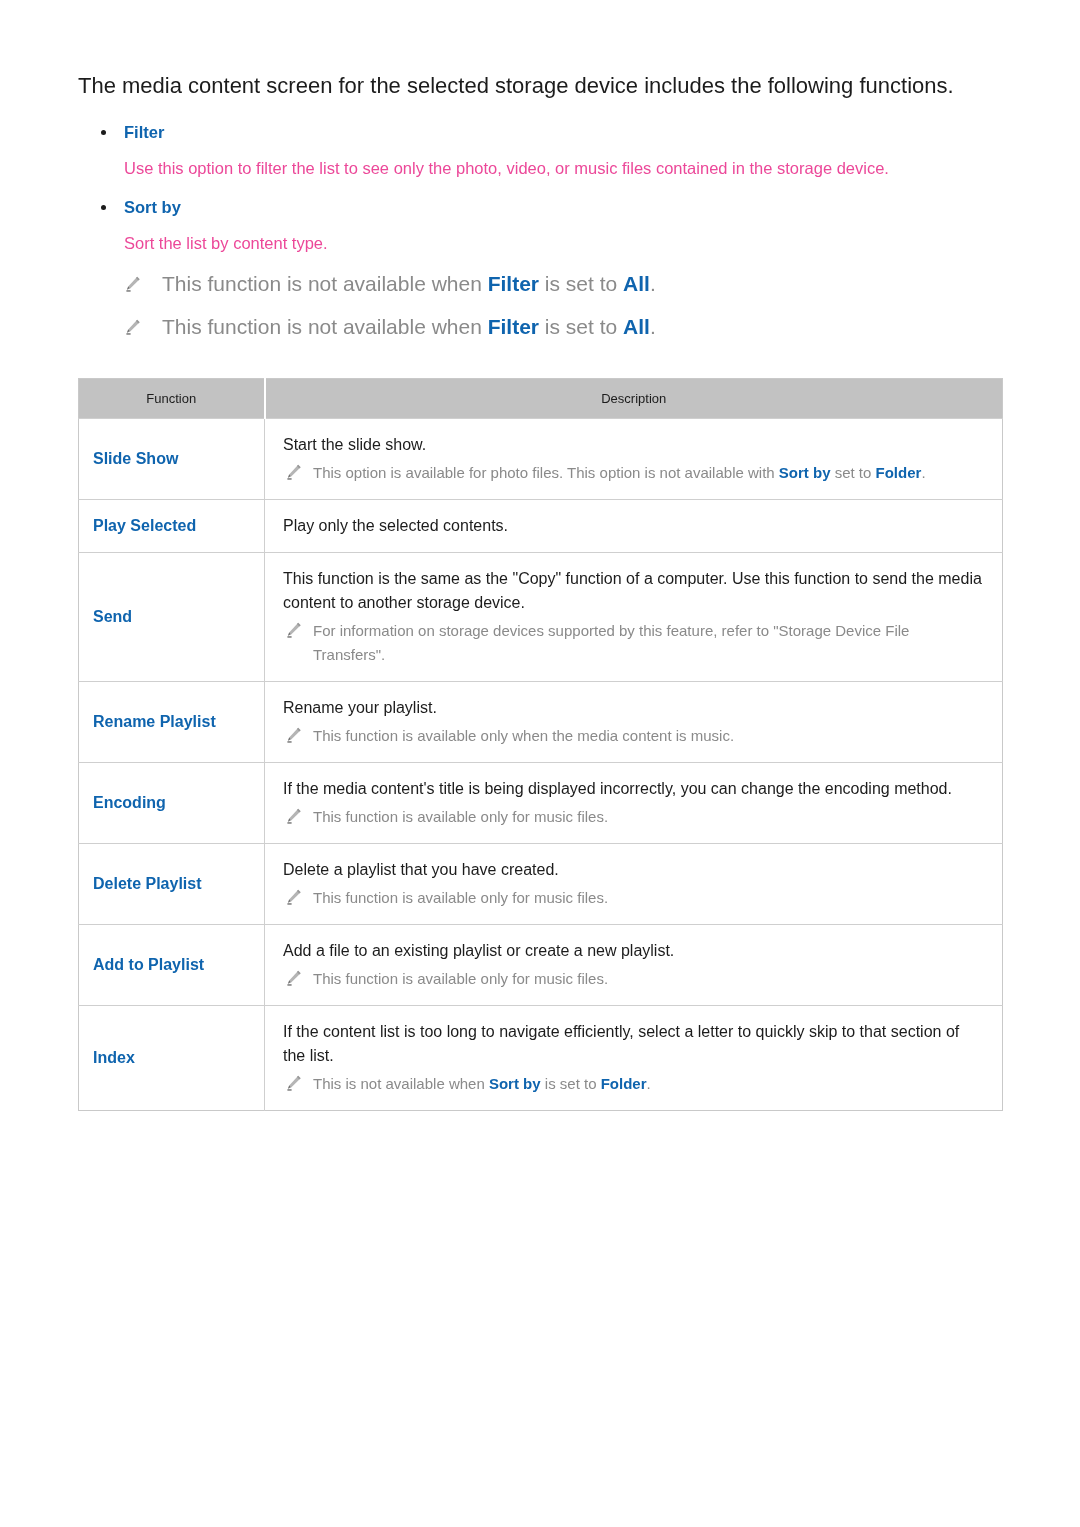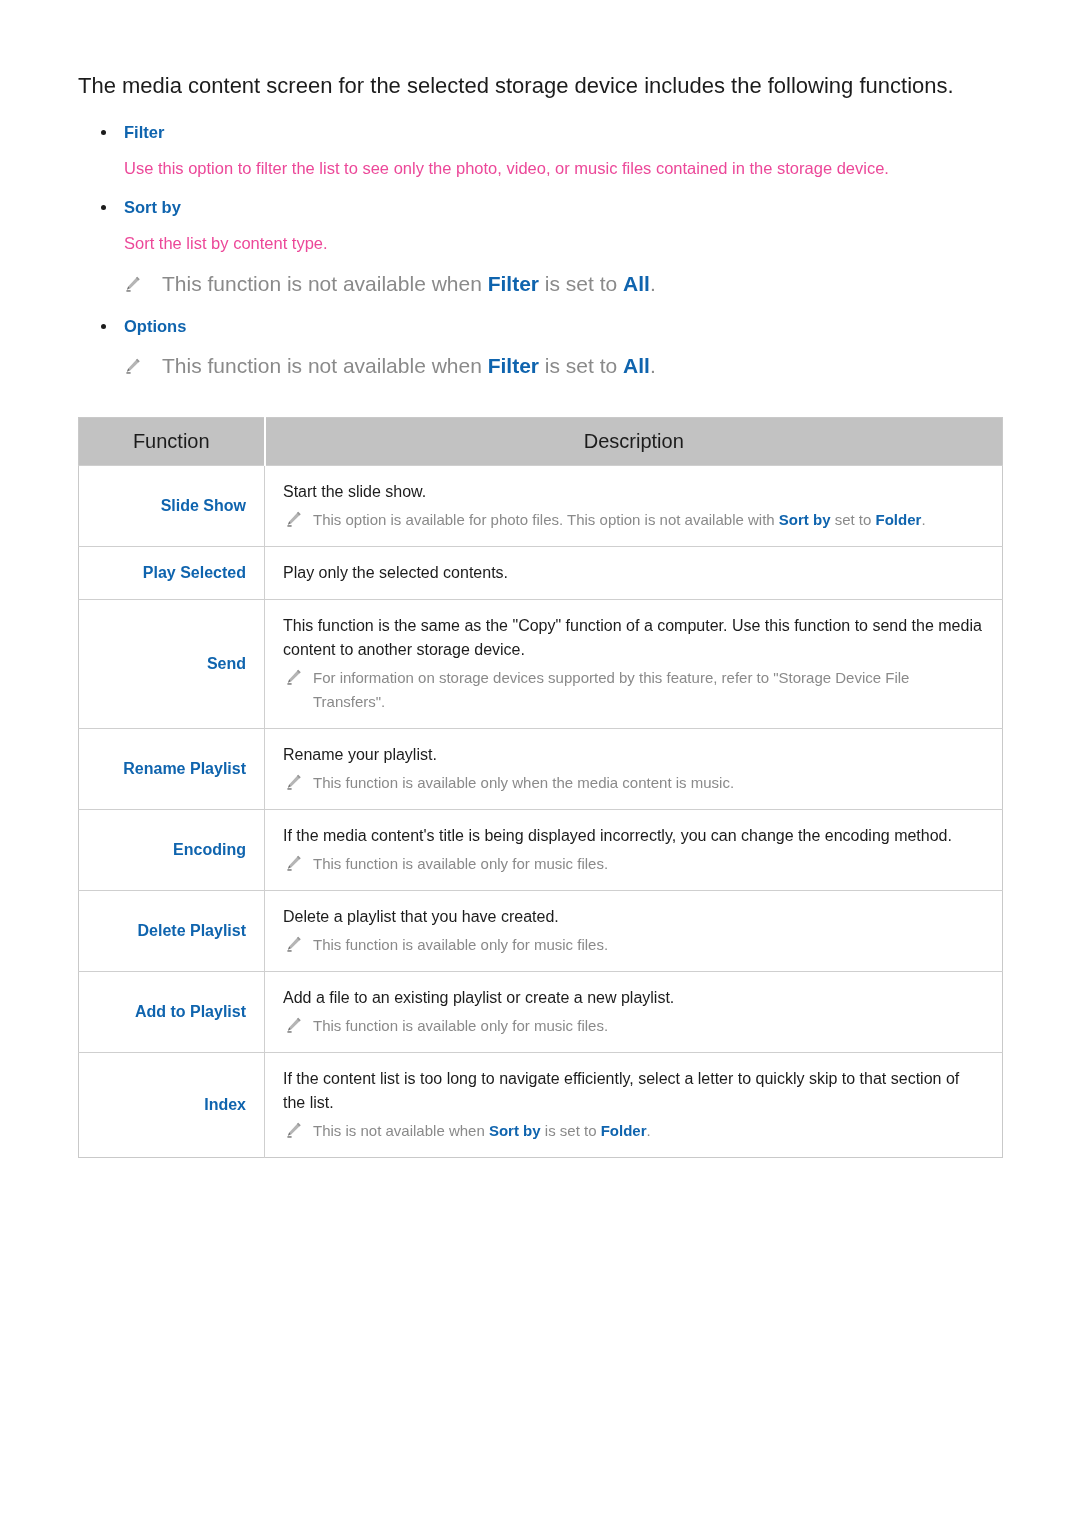--- a/index.html
+++ b/index.html
@@ -99,42 +99,42 @@
     border-collapse: collapse;
     width: 924px;
     table-layout: fixed;
     border: 1px solid #c9c9c9;
   }
   .fn-table col.c1 { width: 186px; }
   .fn-table col.c2 { width: 738px; }
 
   .fn-table thead th {
     background: #c2c2c2;
-    font-size: 20px;
+    font-size: 13px;
     font-weight: normal;
     color: #1c1c1c;
     text-align: center;
     padding: 12px 6px;
     border: 0;
   }
   .fn-table thead th.th-fn { border-right: 2px solid #ffffff; }
 
   .fn-table tbody td {
     border-top: 1px solid #cfcfcf;
     border-right: 1px solid #cfcfcf;
     vertical-align: middle;
     padding: 14px 18px;
   }
   .fn-table tbody td:last-child { border-right: 0; }
 
   .cell-fn {
     color: #0f64ae;
     font-weight: bold;
     font-size: 16px;
-    text-align: right;
+    text-align: left;
     padding-left: 14px !important;
   }
   .cell-desc {
     font-size: 16px;
     line-height: 1.5;
     color: #1c1c1c;
   }
   .cell-desc .line { margin: 0; }
   .cell-desc .note {
     padding-left: 30px;
@@ -174,24 +174,20 @@
           <path d="M3.0 14.8 L4.2 11.6 L5.6 13.0 Z" fill="#6f6f6f"></path>
           <path d="M13.2 1.8 L15.6 4.2 L14.3 5.5 L11.9 3.1 Z" fill="#9a9a9a"></path>
           <rect x="2.4" y="15.2" width="4.2" height="1.5" fill="#7a7a7a"></rect>
         </svg>
       </span>
       <span>This function is not available when </span><span class="term">Filter</span><span> is set to </span><span class="term">All</span><span>.</span>
     </div>
   </div>
 
   <div class="bullet-block">
-    <div class="bullet-head">
-      <span class="dot"></span>
-      <span>Options</span>
-    </div>
     <div class="note">
       <span class="pencil">
         <svg viewBox="0 0 18 18" width="18" height="18" aria-hidden="true">
           <path d="M13.2 1.8 L15.6 4.2 L6.2 13.6 L3.0 14.8 L4.2 11.6 Z" fill="#b5b5b5"></path>
           <path d="M3.0 14.8 L4.2 11.6 L5.6 13.0 Z" fill="#6f6f6f"></path>
           <path d="M13.2 1.8 L15.6 4.2 L14.3 5.5 L11.9 3.1 Z" fill="#9a9a9a"></path>
           <rect x="2.4" y="15.2" width="4.2" height="1.5" fill="#7a7a7a"></rect>
         </svg>
       </span>
       <span>This function is not available when </span><span class="term">Filter</span><span> is set to </span><span class="term">All</span><span>.</span>

